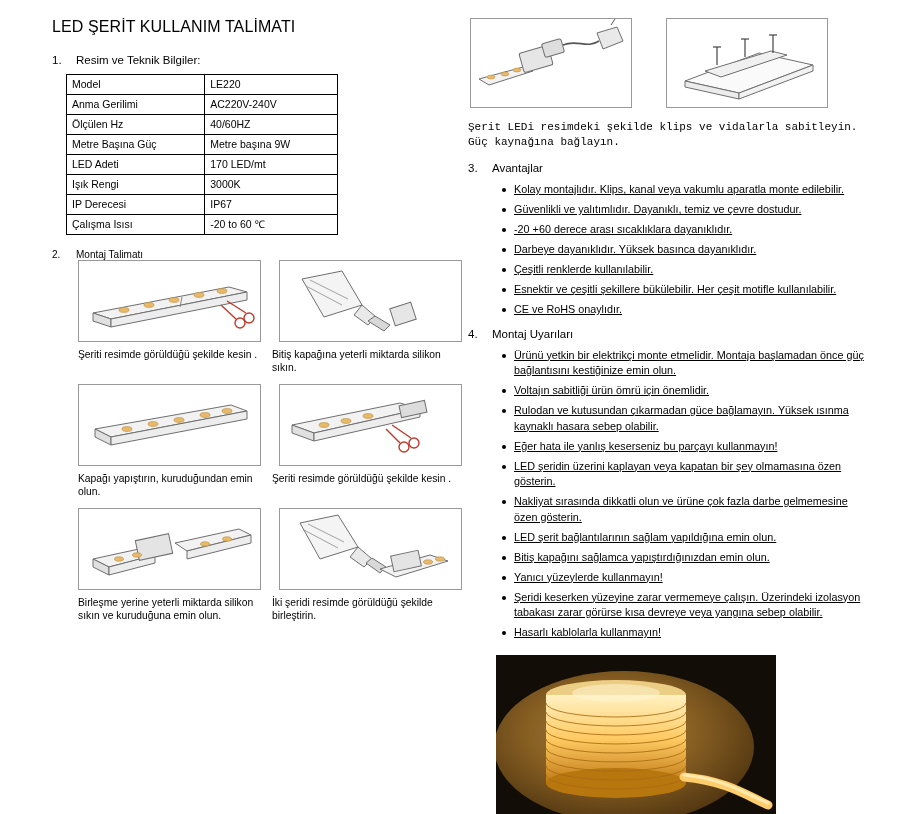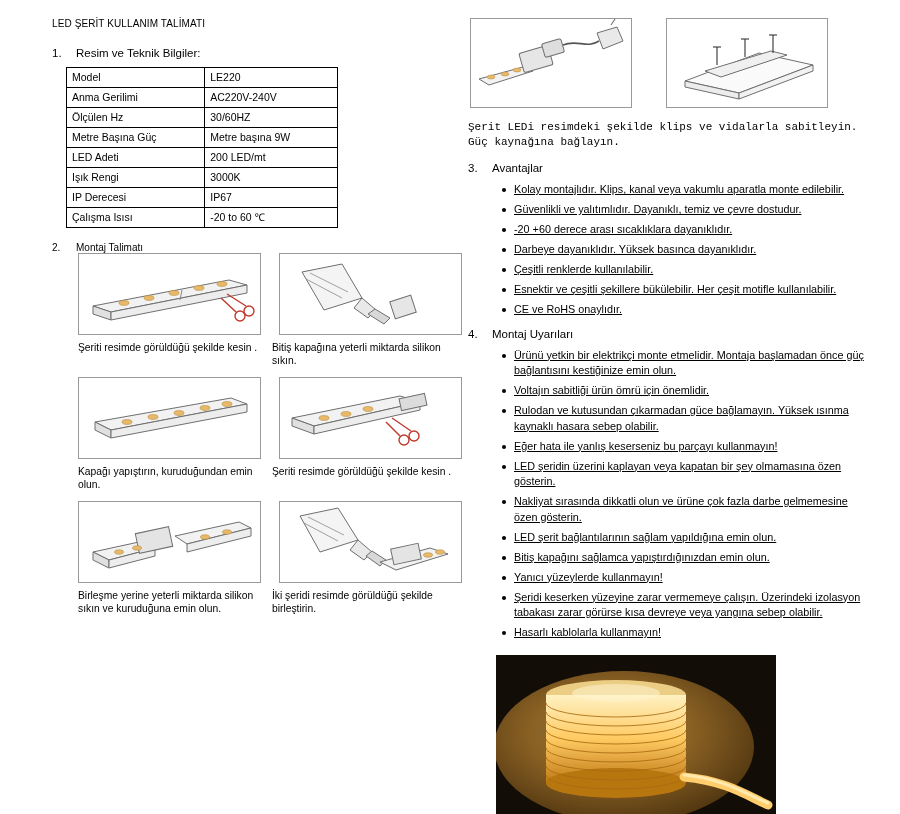--- a/index.html
+++ b/index.html
@@ -27,21 +27,21 @@
     top: 18px;
     width: 410px;
   }
   .col-right {
     position: absolute;
     left: 468px;
     top: 18px;
     width: 400px;
   }
   .doc-title {
-    font-size: 10px;
+    font-size: 16px;
     margin-bottom: 18px;
     letter-spacing: 0.1px;
   }
   .num-item {
     font-size: 11.5px;
     margin-bottom: 8px;
   }
   .num-item .num {
     display: inline-block;
     width: 24px;
@@ -167,29 +167,29 @@
         <tr>
           <td class="k">Model</td>
           <td class="v">LE220</td>
         </tr>
         <tr>
           <td class="k">Anma Gerilimi</td>
           <td class="v">AC220V-240V</td>
         </tr>
         <tr>
           <td class="k">Ölçülen Hz</td>
-          <td class="v">30/60HZ</td>
+          <td class="v">40/60HZ</td>
         </tr>
         <tr>
           <td class="k">Metre Başına Güç</td>
           <td class="v">Metre başına 9W</td>
         </tr>
         <tr>
           <td class="k">LED Adeti</td>
-          <td class="v">200 LED/mt</td>
+          <td class="v">170 LED/mt</td>
         </tr>
         <tr>
           <td class="k">Işık Rengi</td>
           <td class="v">3000K</td>
         </tr>
         <tr>
           <td class="k">IP Derecesi</td>
           <td class="v">IP67</td>
         </tr>
         <tr>

